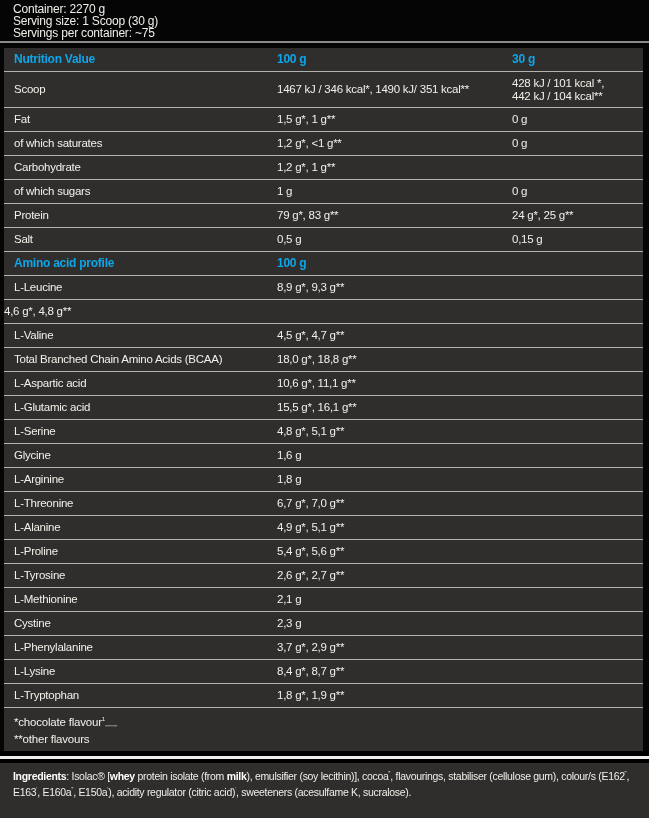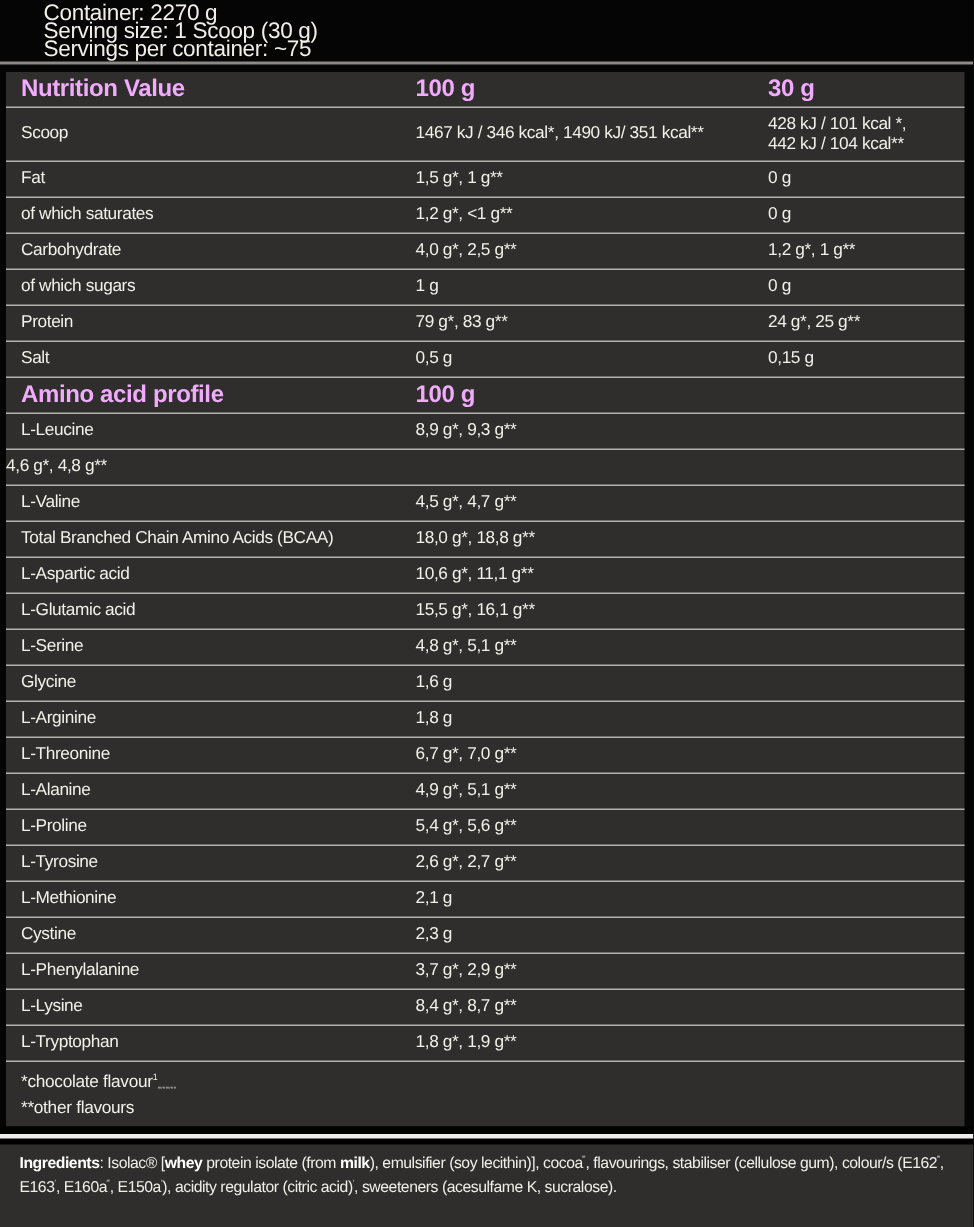--- a/index.html
+++ b/index.html
@@ -6,32 +6,32 @@
   .page{
     position:relative;
     width:649px;height:818px;
     background:#050505;
     font-family:"Liberation Sans","DejaVu Sans",sans-serif;
     color:#f3f0ea;
     display:flex;flex-direction:column;
     overflow:hidden;
   }
   
-  .info{padding:3px 0 0 13px;font-size:15px;line-height:12px;color:#f1eee8;letter-spacing:-0.2px;margin-left:16px;}
+  .info{padding:3px 0 0 13px;font-size:12px;line-height:12px;color:#f1eee8;letter-spacing:-0.2px;}
   .sep{height:2px;background:#8c8a86;margin-top:2px;margin-bottom:5px;}
   
   .table{background:#2f2e2c;margin:0 6px 0 4px;}
   .row{display:flex;min-height:23px;border-bottom:1px solid #b4b2ad;align-items:center;}
   .row.energy{min-height:35px;}
   .cell{font-size:11.5px;letter-spacing:-0.25px;line-height:13px;box-sizing:border-box;}
   .c1{width:273px;padding-left:10px;}
   .c2{width:235px;}
   .c3{flex:1;white-space:pre-line;}
   .c2f{flex:1;}
-  .thead .cell{font-weight:bold;font-size:16px;color:#f0abfc;}
+  .thead .cell{font-weight:bold;font-size:12px;color:#0ea5e9;}
   .b{font-weight:bold;color:#fff;}
   
   .footnotes{padding:5px 0 6px 10px;font-size:11.5px;line-height:12px;letter-spacing:-0.2px;}
   .fsup{font-size:6px;vertical-align:super;}
   .ftiny{font-size:5px;color:#c9c7c2;vertical-align:sub;letter-spacing:0;}
   
   .band{height:12px;background:#000;display:flex;align-items:center;}
   .whiteline{height:3px;width:100%;background:#efede9;}
   
   .ingredients{flex:1;background:#2f2e2c;padding:4px 10px 0 13px;}
@@ -72,21 +72,20 @@
           <div class="cell c2">1,5 g*, 1 g**</div>
           <div class="cell c3">0 g</div>
         </div>
         <div class="row">
           <div class="cell c1">of which saturates</div>
           <div class="cell c2">1,2 g*, &lt;1 g**</div>
           <div class="cell c3">0 g</div>
         </div>
         <div class="row">
           <div class="cell c1">Carbohydrate</div>
-          <div class="cell c2">4,0 g*, 2,5 g**</div>
           <div class="cell c3">1,2 g*, 1 g**</div>
         </div>
         <div class="row">
           <div class="cell c1">of which sugars</div>
           <div class="cell c2">1 g</div>
           <div class="cell c3">0 g</div>
         </div>
         <div class="row">
           <div class="cell c1">Protein</div>
           <div class="cell c2">79 g*, 83 g**</div>

